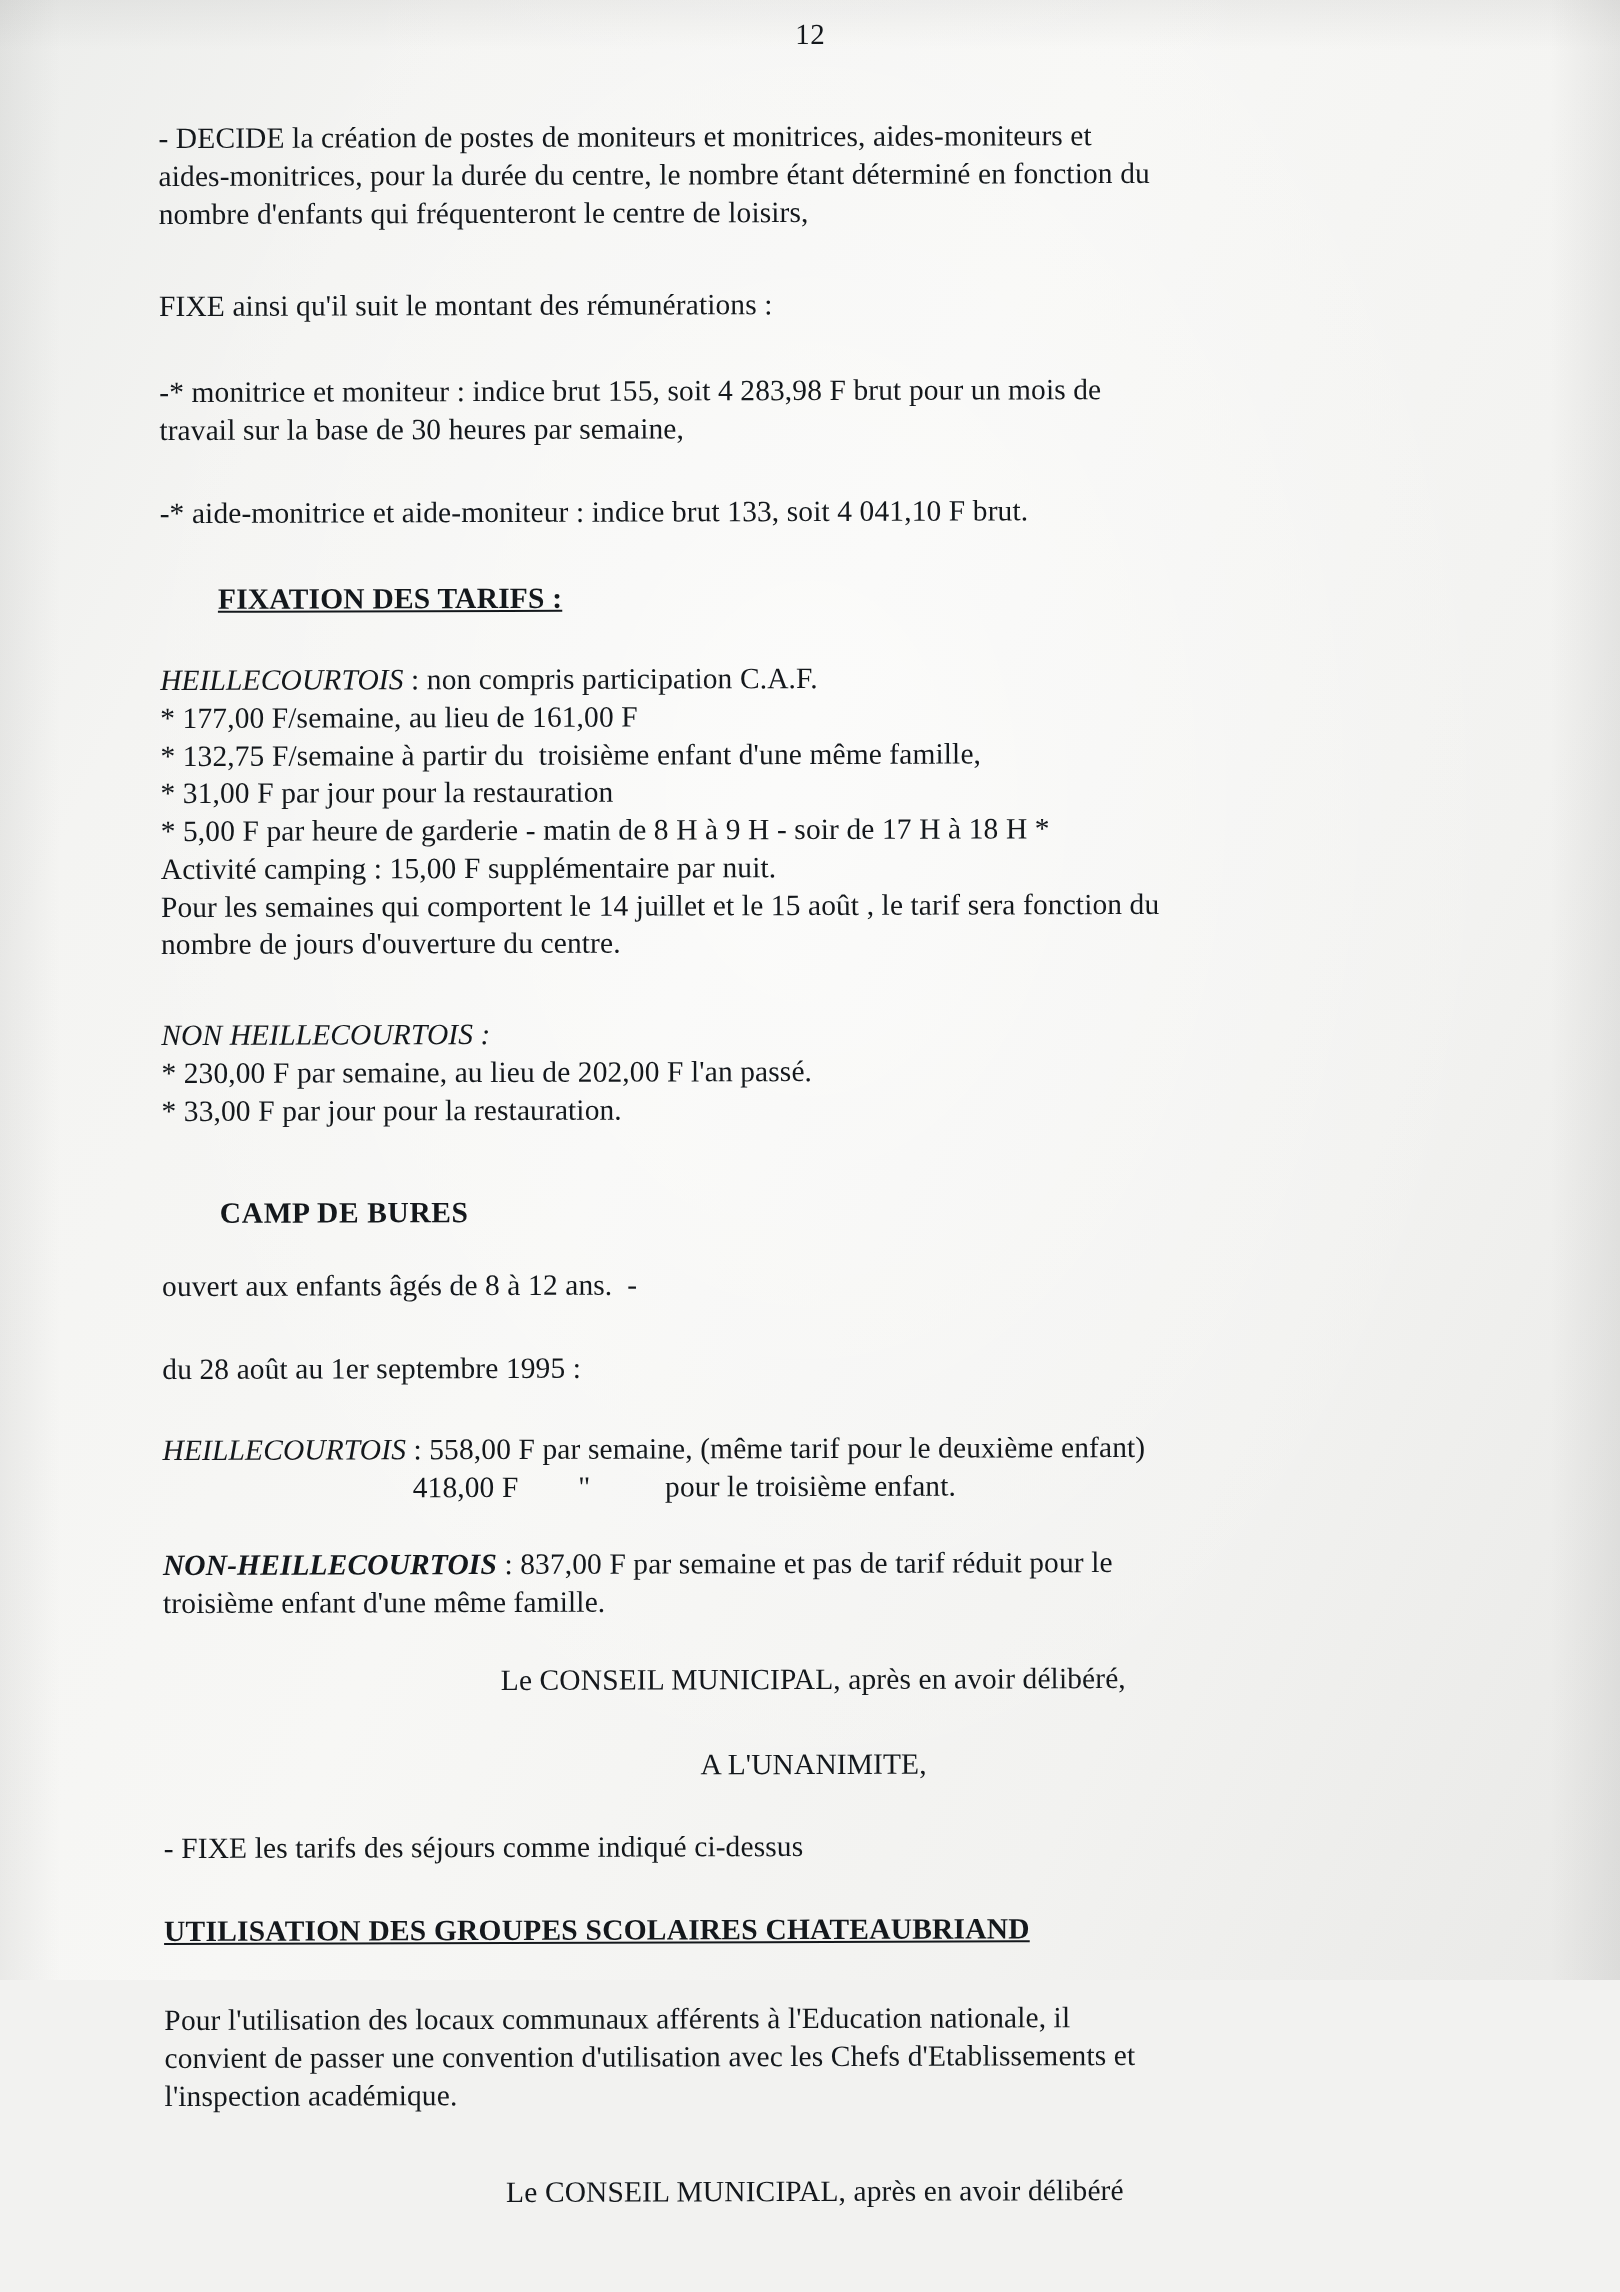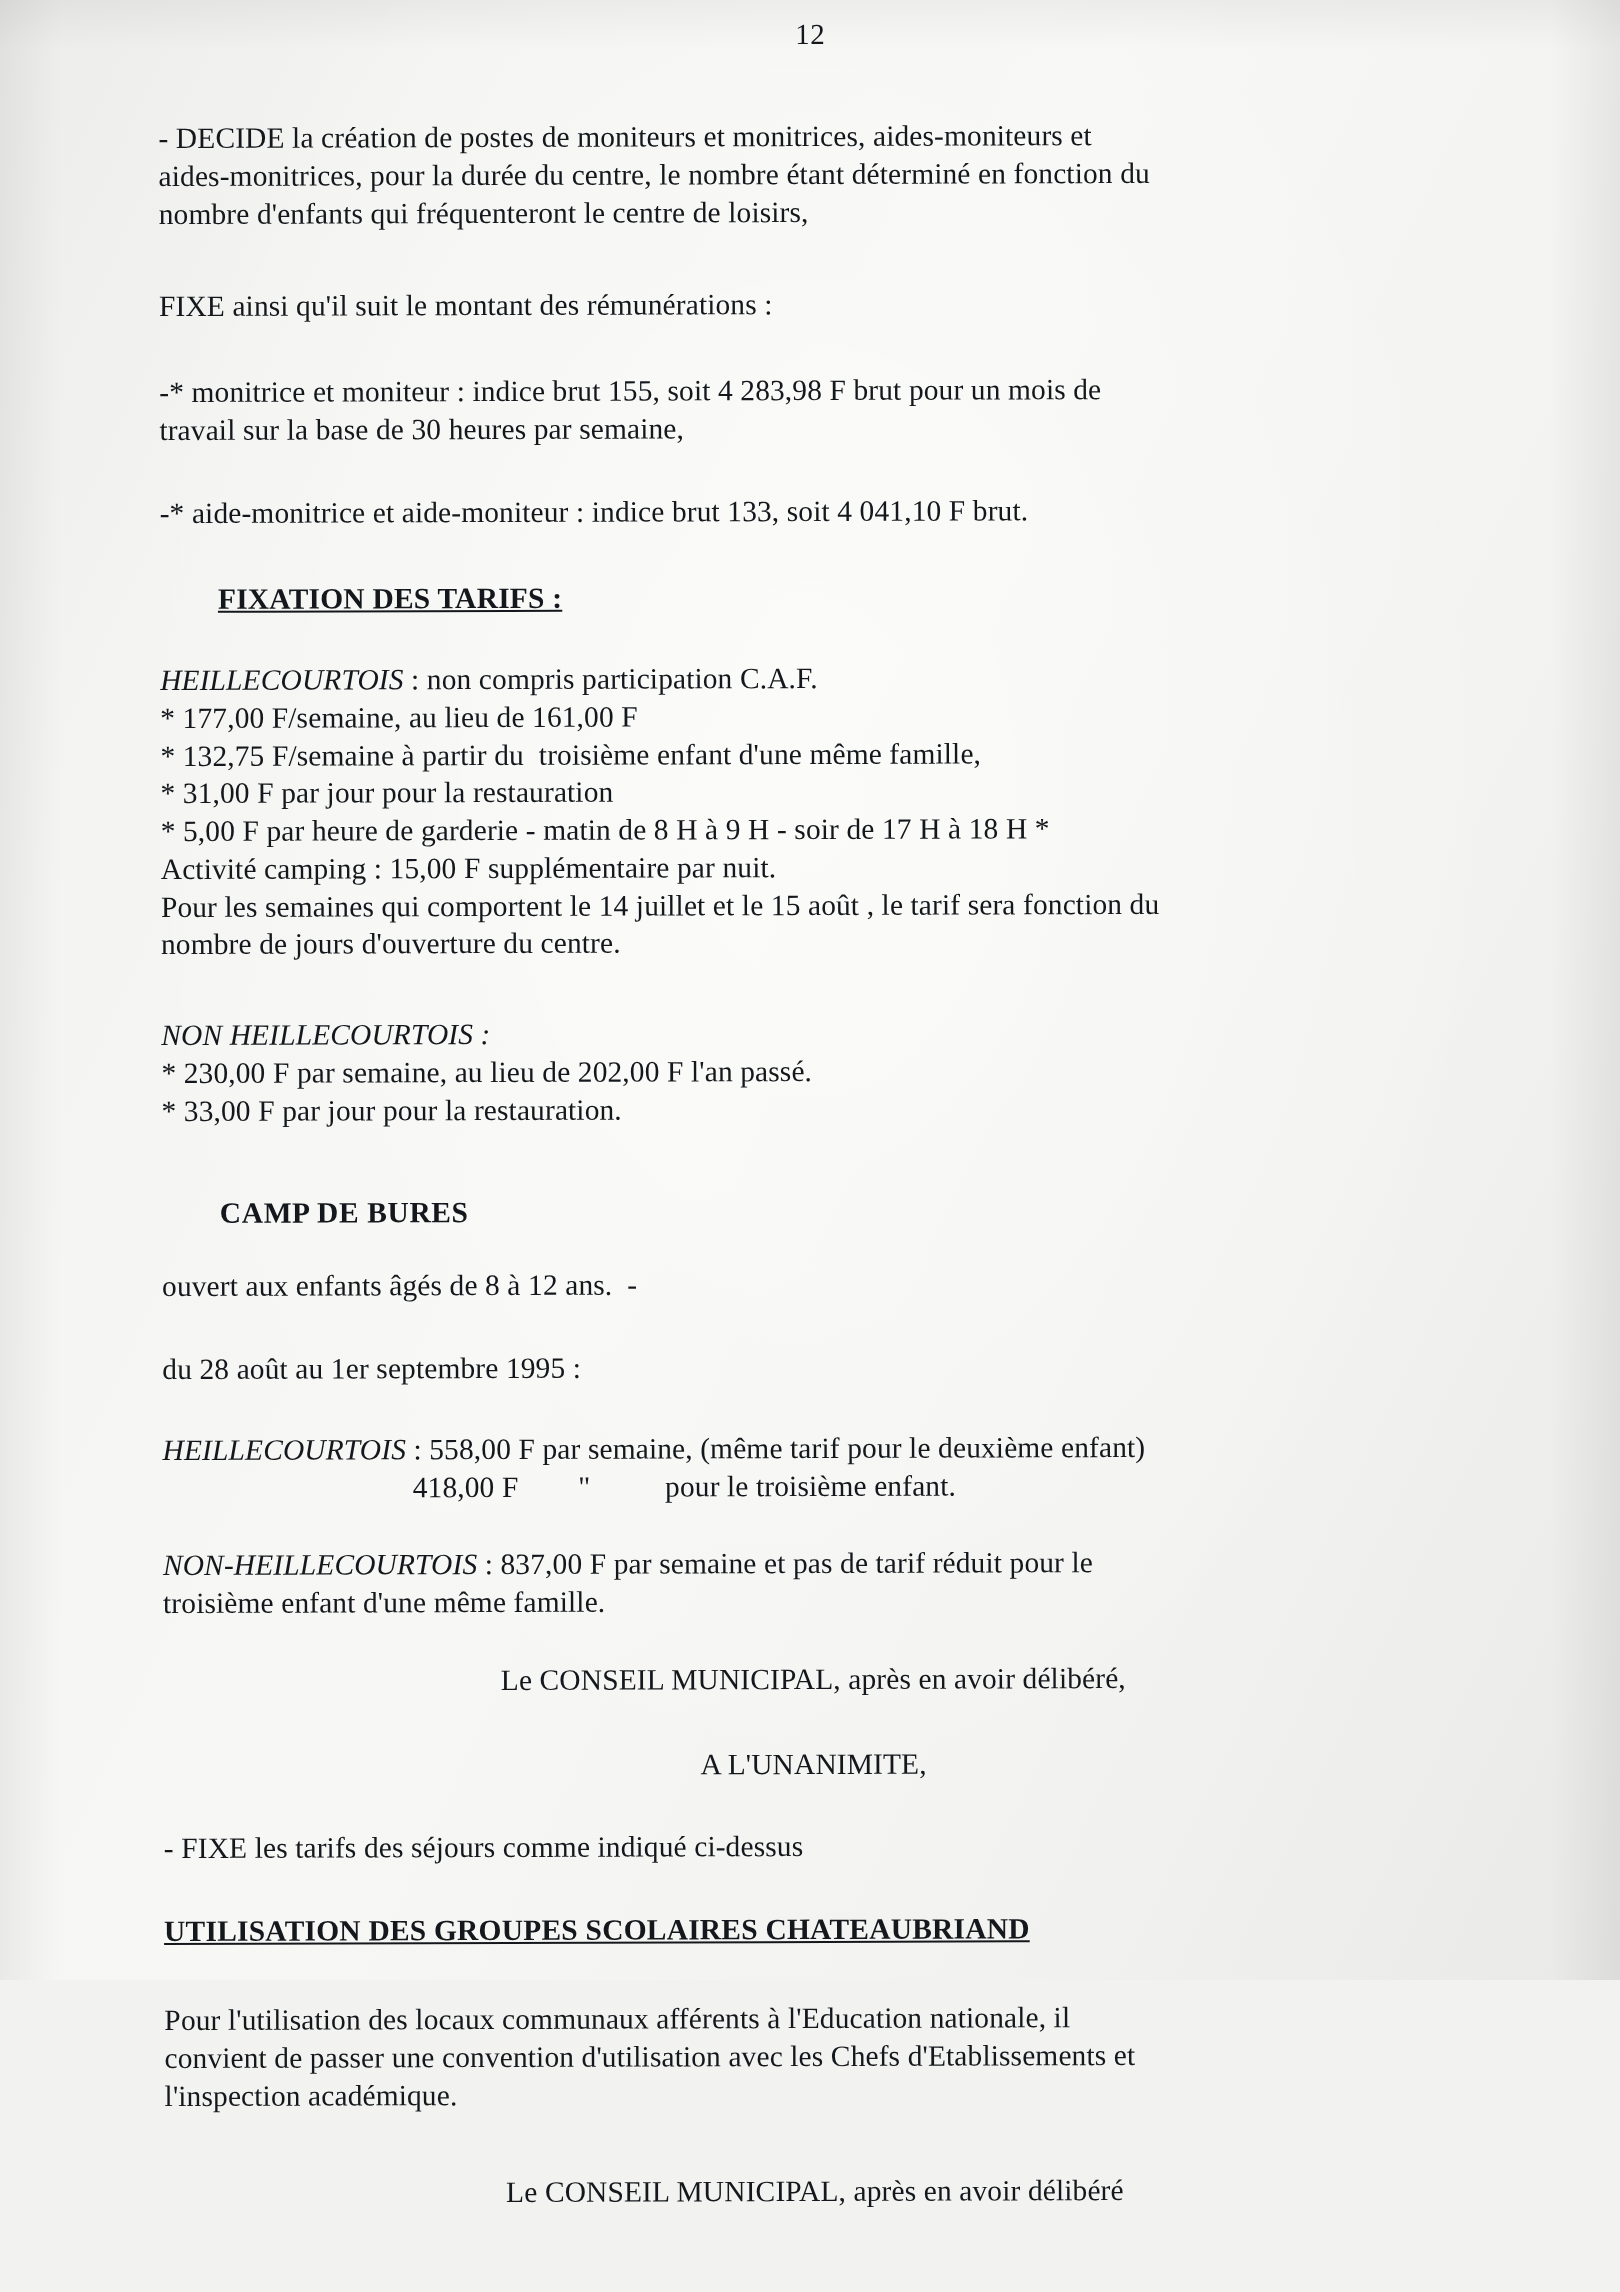--- a/index.html
+++ b/index.html
@@ -176,21 +176,21 @@
 
     <div class="body-block" style="top:1430px;">
       <p class="para tight">
         <span class="line"><span class="ital-plain" style="font-weight:normal;">HEILLECOURTOIS</span><span> : 558,00 F par semaine, (même tarif pour le deuxième enfant)</span></span>
         <span class="line indent-3">418,00 F        "          pour le troisième enfant.</span>
       </p>
     </div>
 
     <div class="body-block" style="top:1545px;">
       <p class="para tight">
-        <span class="line"><span class="ital-plain" style="font-weight:normal;">NON-HEILLECOURTOIS</span><span> : 837,00 F par semaine et pas de tarif réduit pour le</span></span>
+        <span class="line"><span class="ital-plain" style="font-weight:bold;">NON-HEILLECOURTOIS</span><span> : 837,00 F par semaine et pas de tarif réduit pour le</span></span>
         <span class="line">troisième enfant d'une même famille.</span>
       </p>
     </div>
 
     <div class="body-block center" style="top:1660px;">
       <p class="para">
         <span class="line">Le CONSEIL MUNICIPAL, après en avoir délibéré,</span>
       </p>
     </div>
 

